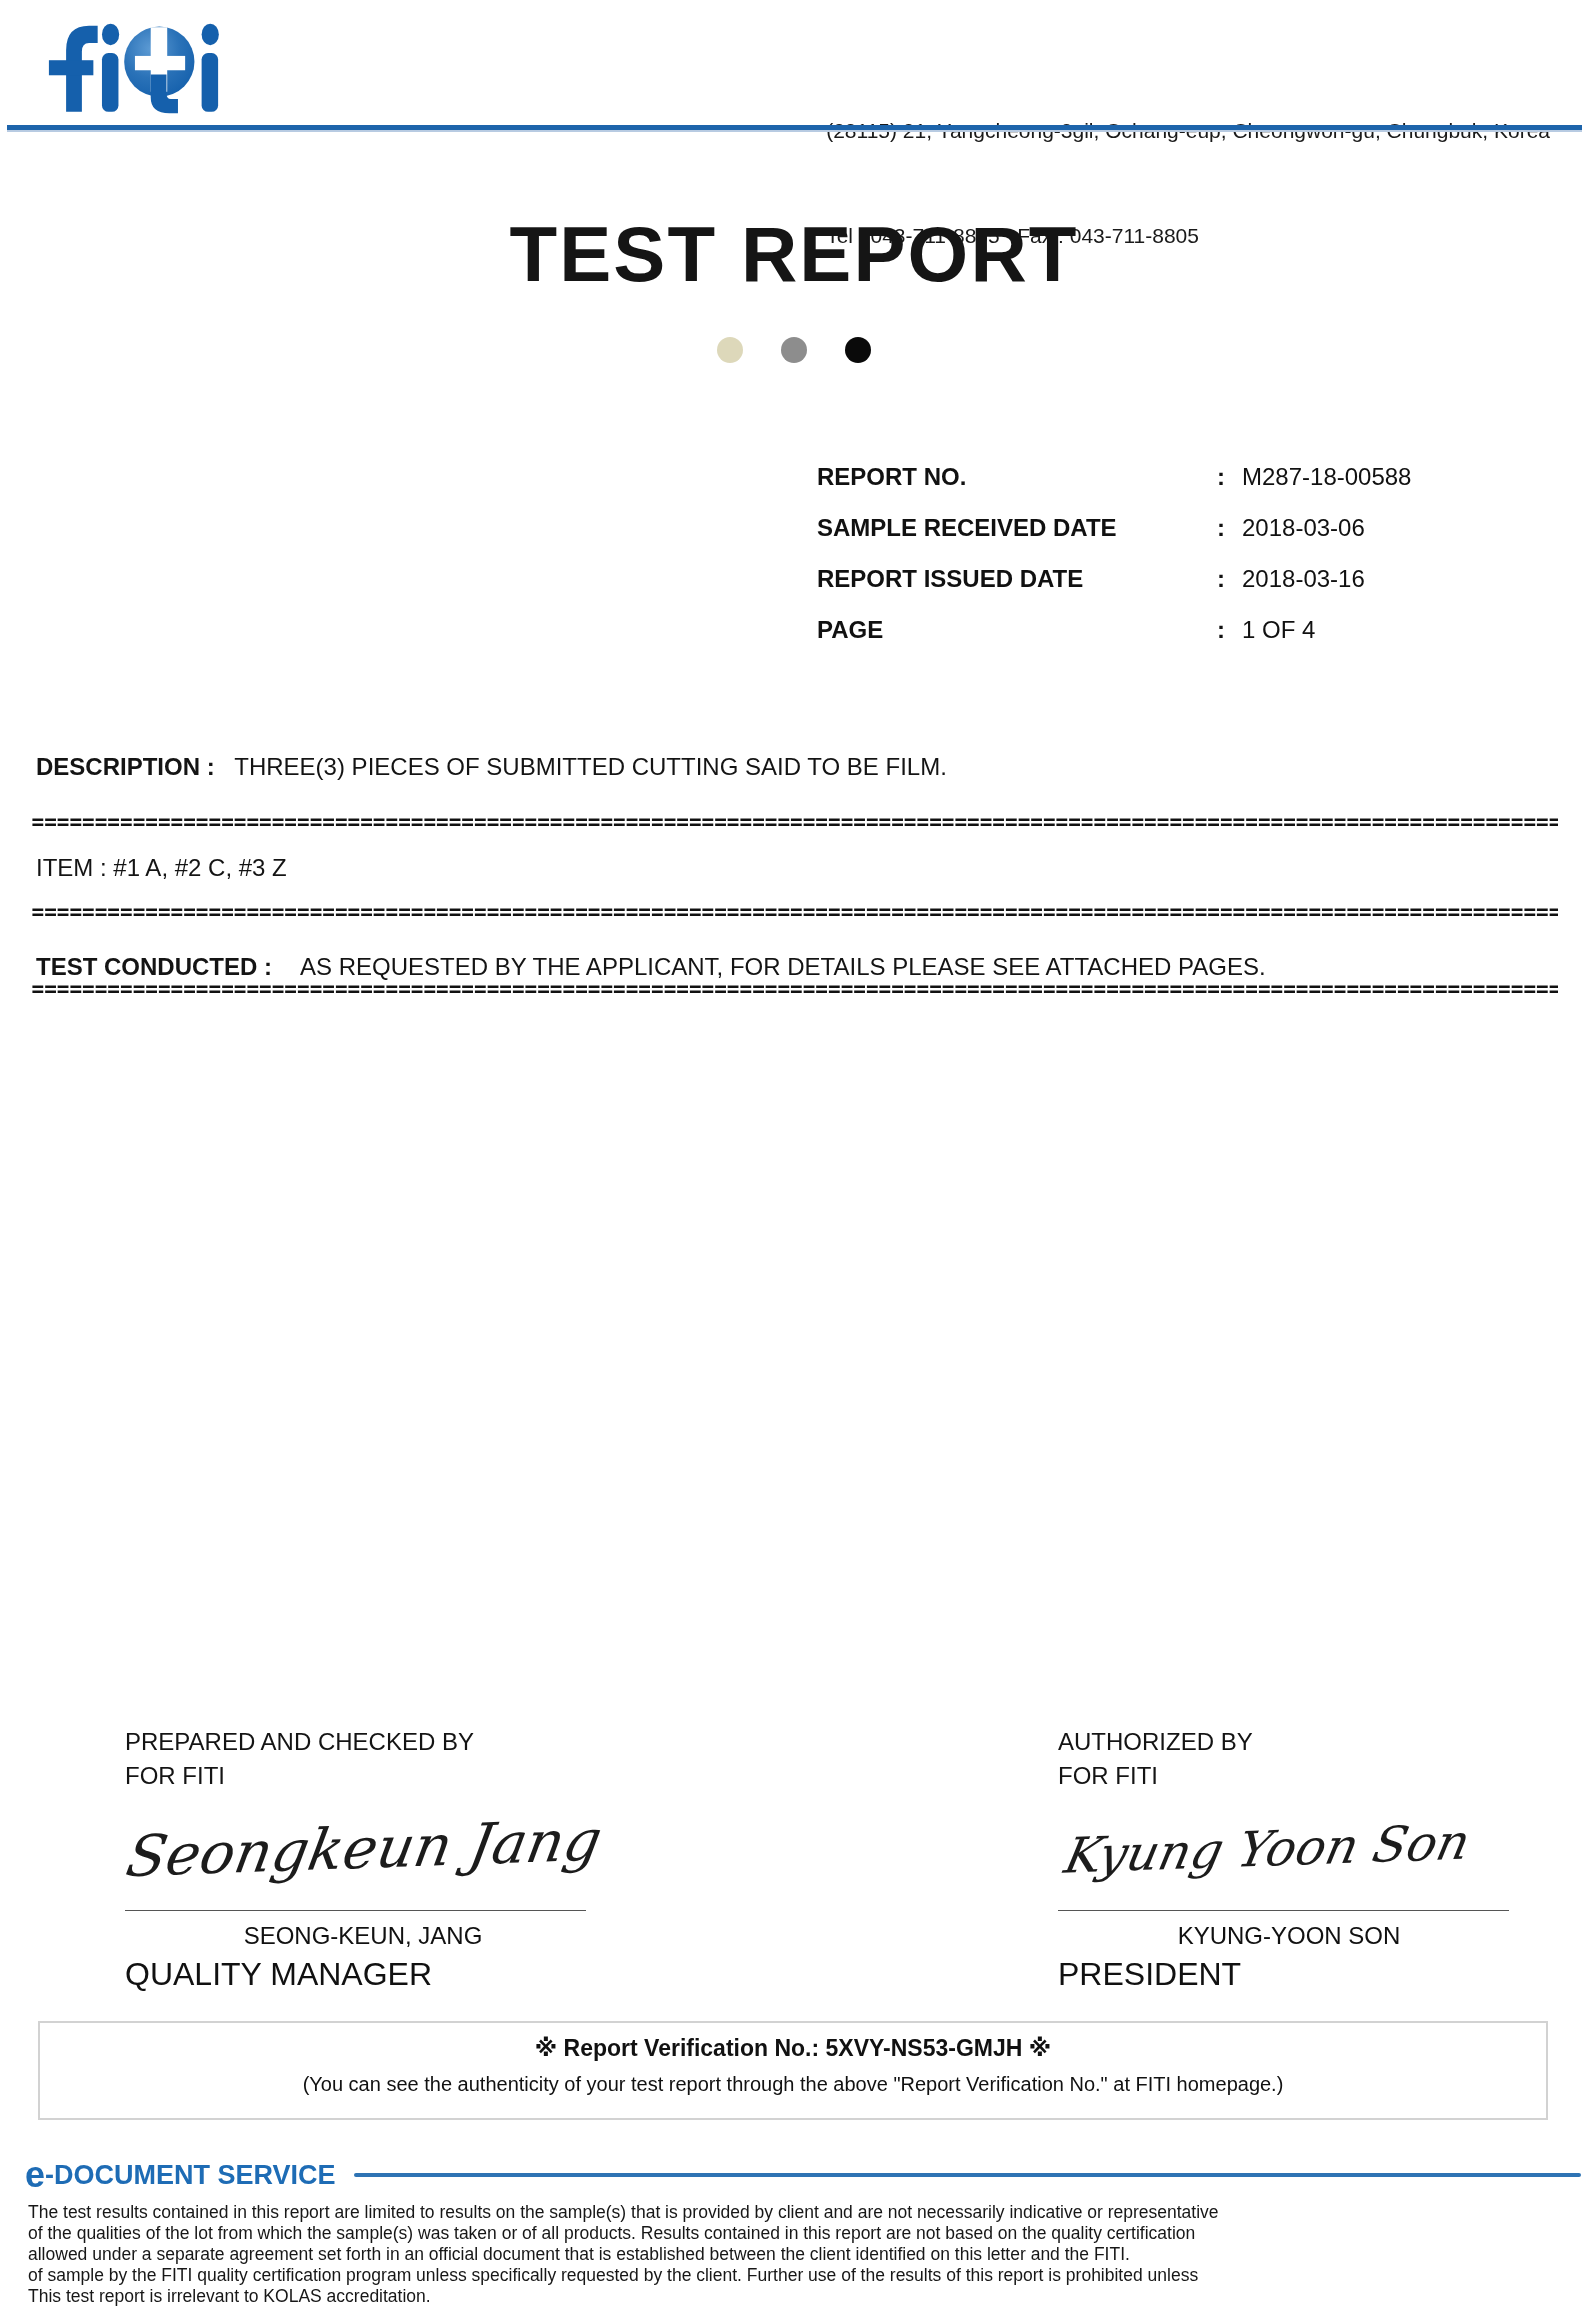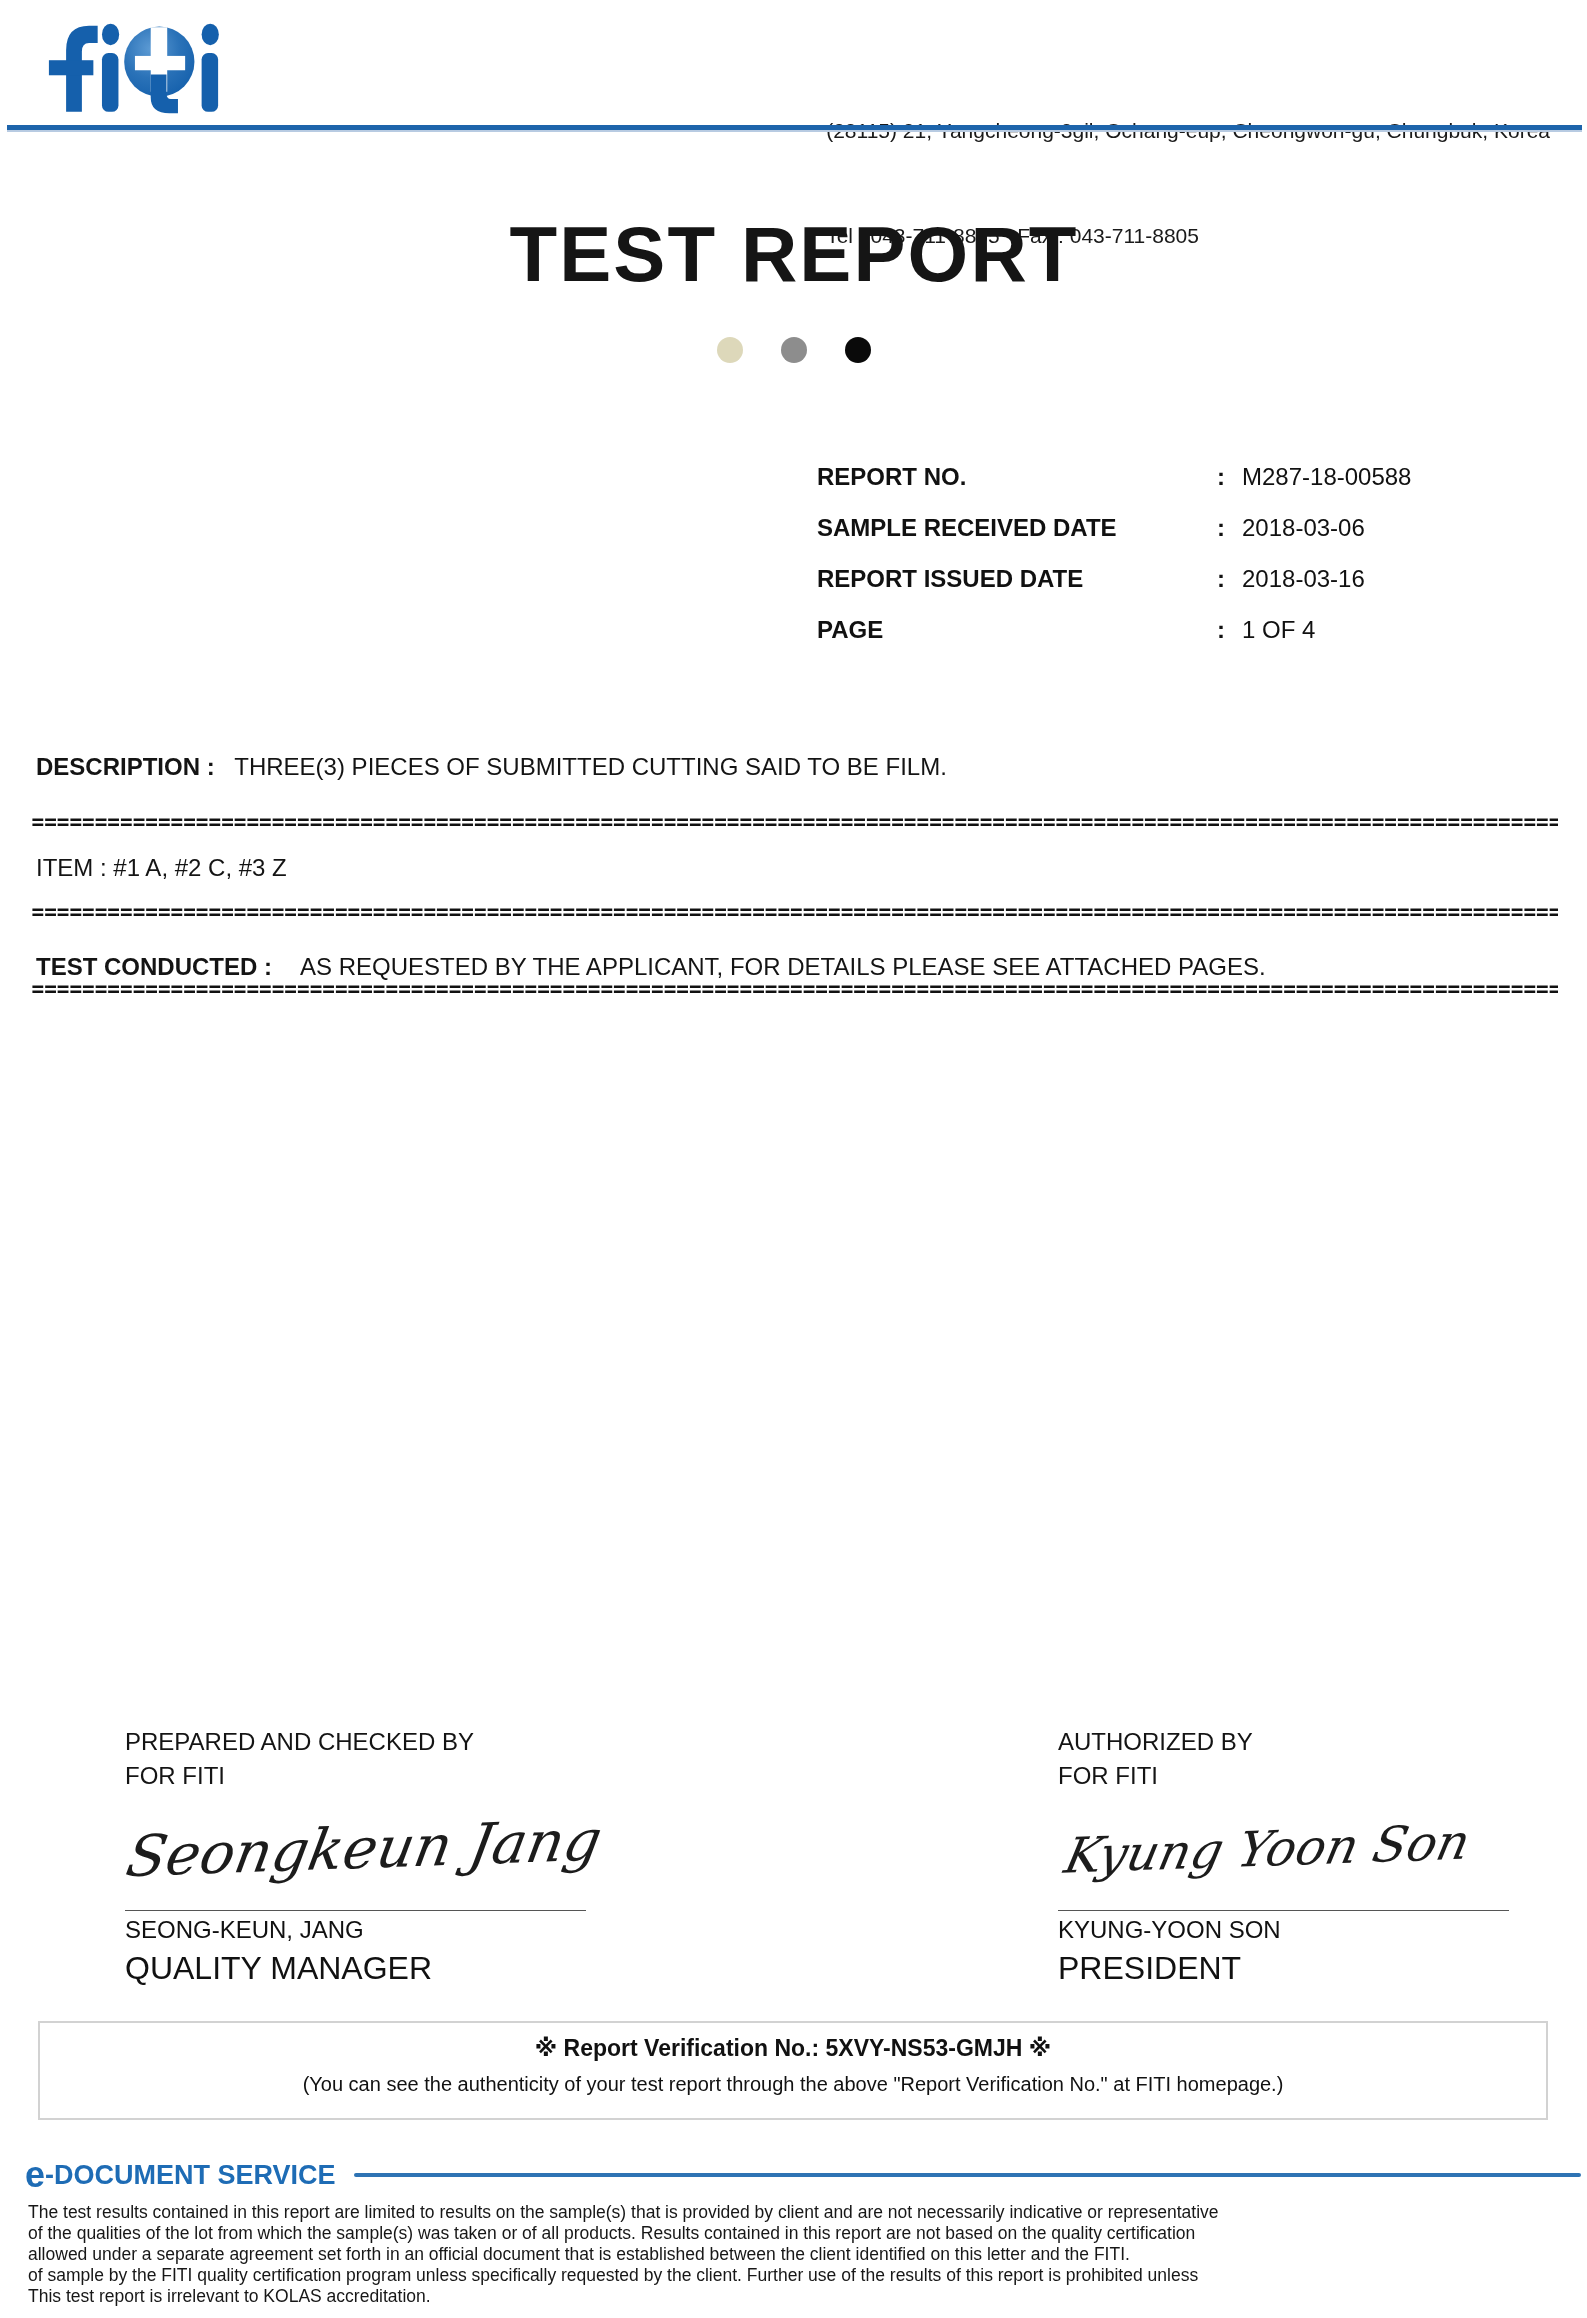--- a/index.html
+++ b/index.html
@@ -32,21 +32,21 @@
   .sig-block{position:absolute; top:1725px;}
   .sig-left{left:125px; width:476px;}
   .sig-right{left:1058px; width:462px;}
   .sig-head{font-size:24px; line-height:34px; color:#141414; white-space:nowrap;}
   .sig-script{height:118px; display:flex; align-items:center; margin-top:-4.2px;
       font-family:"DejaVu Serif", serif; font-style:italic; color:#1c1c1c; white-space:nowrap;}
   .sig-left  .sig-script{font-size:57px; transform:skewX(-12deg) rotate(-2deg); padding-left:4.2px;}
   .sig-right .sig-script{font-size:49px; transform:skewX(-14deg) rotate(-2deg); padding-left:9.8px;}
   .sig-line{border-top:1.4px solid #555; margin-top:2.8px;}
   .sig-left .sig-line{width:461px;} .sig-right .sig-line{width:451px;}
-  .sig-name{font-size:24px; margin-top:5px; white-space:nowrap;}
+  .sig-name{font-size:24px; margin-top:11px; white-space:nowrap;text-align:center;}
   .sig-title{font-size:32px; margin-top:6px; white-space:nowrap;}
   
   .verify{position:absolute; left:38px; top:2021px; width:1506px; height:83px;
           border:2.1px solid #d2d2d2; text-align:center; padding-top:12px;}
   .verify .v1{font-size:23px; font-weight:bold; color:#111;
               font-family:"Liberation Sans","DejaVu Sans",sans-serif;}
   .verify .v2{font-size:20px; margin-top:11.2px; color:#111;}
   
   .edoc{position:absolute; left:25px; right:7px; top:2157px; display:flex; align-items:center;}
   .edoc .e{font-size:36px; font-weight:bold; color:#1e6cb5; line-height:36px;}

